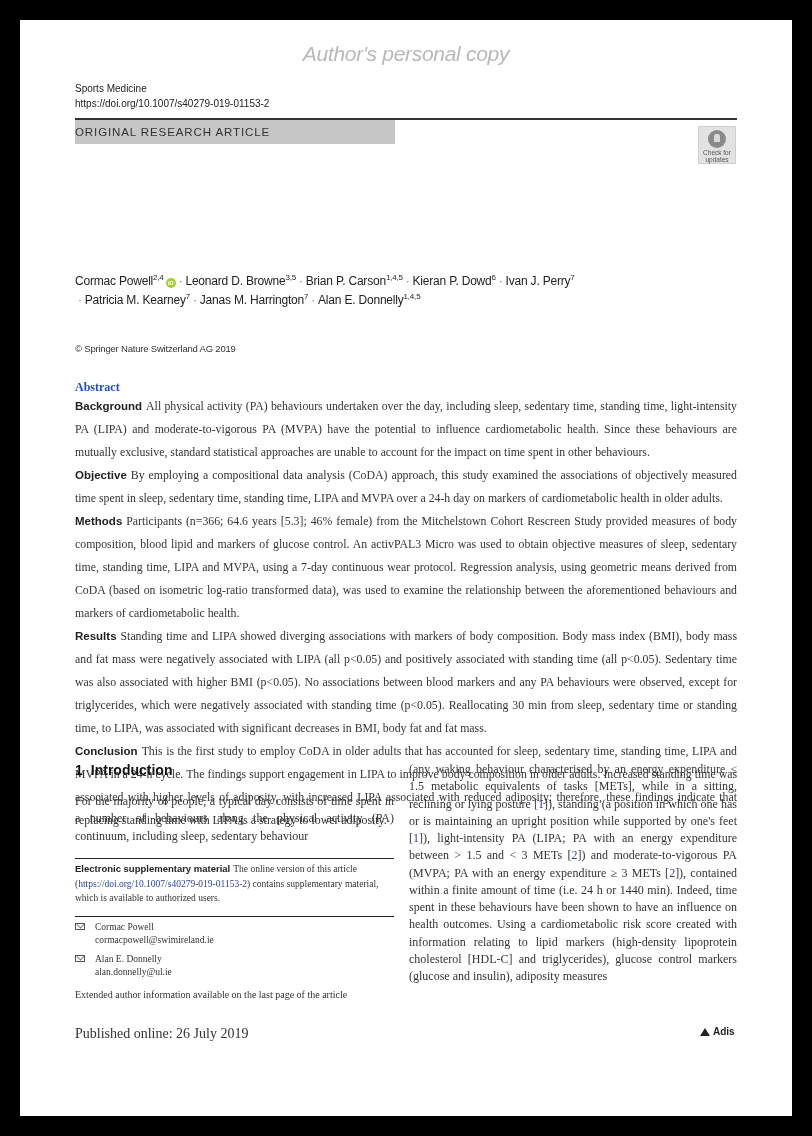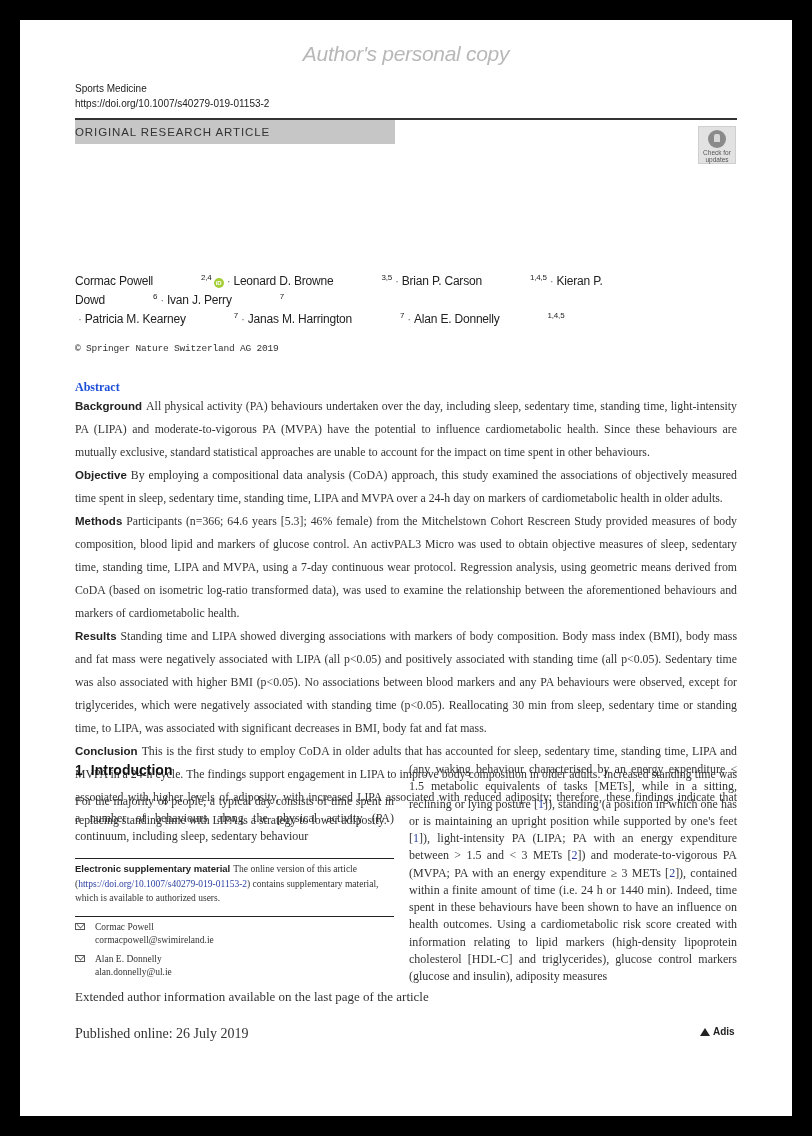--- a/index.html
+++ b/index.html
@@ -30,44 +30,44 @@
   .badge .circ::after { content: ""; position: absolute; left: 6px; top: 4px; width: 6px; height: 8px; background: #d8d8d8; border-radius: 2px 2px 0 0; }
   .badge .lbl { font-size: 6.5px; line-height: 7px; color: #555; margin-top: 1px; }
   .title {
     left: 55px; top: 156px; width: 620px; font-family: "Liberation Sans", sans-serif; font-size: 19px;
     line-height: 25px; color: #222; letter-spacing: -0.4px;
   }
   .authors {
     left: 55px; top: 252px; width: 640px; font-family: "Liberation Sans", sans-serif; font-size: 12px;
     line-height: 19px; color: #222; letter-spacing: -0.2px;
   }
-  .authors sup { font-size: 8px; vertical-align: 5px; line-height: 0; padding-left: 48px; }
+  .authors sup { font-size: 8px; vertical-align: 5px; line-height: 0; }
   .authors .sep { color: #777; margin: 0 3px; }
   .orcid { display: inline-block; width: 10px; height: 10px; border-radius: 50%; background: #a6ce39; color: #fff; font-size: 6px; line-height: 10px; text-align: center; vertical-align: 0; margin-left: 2px; font-weight: bold; }
-  .copyright { left: 55px; top: 323px; font-family: Liberation Mono, monospace; font-size: 9.5px; color: #333; letter-spacing: -0.2px; }
+  .copyright { left: 55px; top: 323px; font-family: Liberation Sans, sans-serif; font-size: 9.5px; color: #333; letter-spacing: -0.2px; }
   .abstract-h { left: 55px; top: 360px; font-family: Liberation Serif, serif; font-weight: bold; font-size: 12px; color: #1d4ed8; }
   .abstract { left: 55px; top: 375px; width: 662px; font-size: 11.8px; line-height: 23px; text-align: justify; color: #333; }
   .abstract p { margin: 0; }
   .abstract .lab { font-family: "Liberation Sans", sans-serif; font-weight: bold; font-size: 11.5px; color: #222; margin-right: 4px; }
   .sec-h { left: 55px; top: 742px; font-family: "Liberation Sans", sans-serif; font-weight: bold; font-size: 14px; color: #111; }
   .sec-h .num { margin-right: 8px; }
   .col1 { left: 55px; top: 773px; width: 319px; font-size: 12px; line-height: 17.3px; text-align: justify; color: #333; }
   .col2 { left: 389px; top: 741px; width: 328px; font-size: 12px; line-height: 17.25px; text-align: justify; color: #333; }
   .col1 p, .col2 p { margin: 0; }
   .ref { color: #2a3fa0; }
   .fn-rule1 { left: 55px; top: 838px; width: 319px; height: 1px; background: #222; }
   .fn-rule2 { left: 55px; top: 896px; width: 319px; height: 1px; background: #222; }
   .esm { left: 55px; top: 842px; width: 319px; font-size: 9.5px; line-height: 14.5px; color: #333; }
   .esm .lab { font-family: "Liberation Sans", sans-serif; font-weight: bold; font-size: 9.5px; color: #222; margin-right: 3px; }
   .esm .lnk { color: #2a3fa0; }
   .contact { left: 55px; width: 319px; font-size: 9.5px; line-height: 12.5px; color: #333; }
   .contact .env { position: absolute; left: 0; top: 2px; width: 10px; height: 7px; border: 1px solid #555; box-sizing: border-box; }
   .contact .env::before { content: ""; position: absolute; left: 0; top: -3px; width: 6px; height: 6px; border-right: 1px solid #555; border-bottom: 1px solid #555; transform: rotate(45deg) scale(0.8); left: 1px; }
   .contact .txt { margin-left: 20px; }
-  .extended { left: 55px; top: 969px; font-size: 13px; color: #333; }
+  .extended { left: 55px; top: 969px; font-size: 10px; color: #333; }
   .published { left: 55px; top: 1006px; font-size: 14px; color: #333; }
   .adis { left: 680px; top: 1006px; font-family: "Liberation Sans", sans-serif; font-weight: bold; font-size: 10px; color: #222; text-align: center; }
   .adis .tri { display: inline-block; width: 0; height: 0; border-left: 5px solid transparent; border-right: 5px solid transparent; border-bottom: 8px solid #222; margin-right: 3px; vertical-align: -1px; }
 </style>
 </head>
 <body>
 
 <div class="page">
 
   <div class="abs watermark">Author's personal copy</div>

